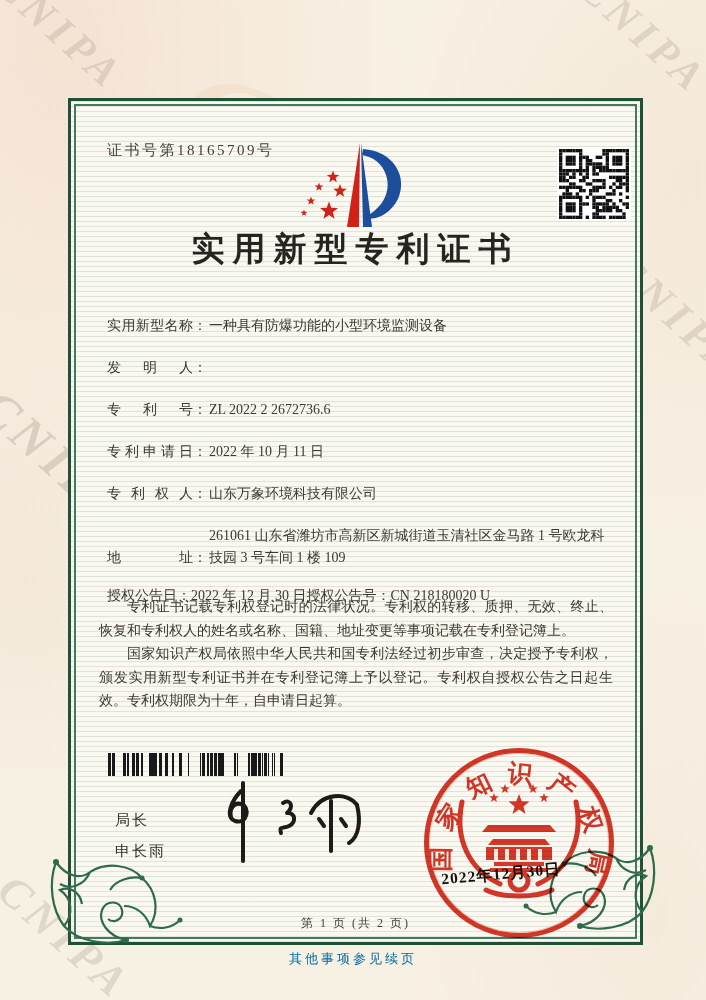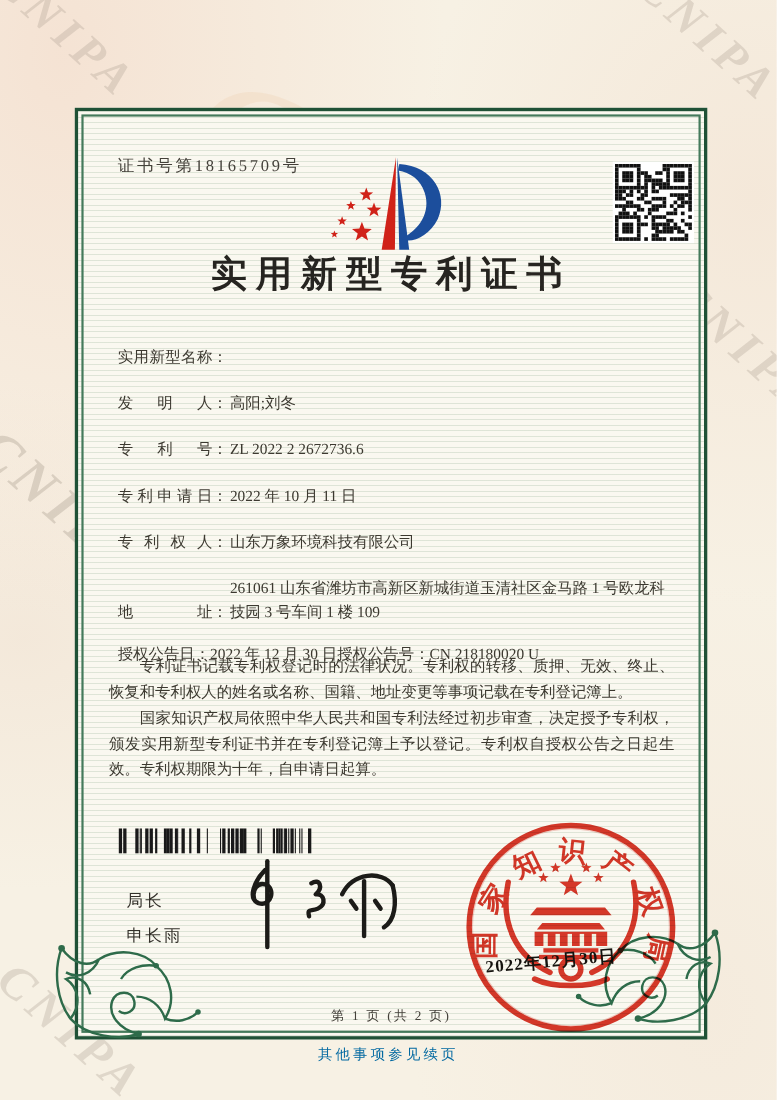--- a/index.html
+++ b/index.html
@@ -348,25 +348,25 @@
           <rect x="54" y="60" width="3" height="3" fill="#111"></rect>
           <rect x="57" y="60" width="3" height="3" fill="#111"></rect>
         </svg>
 
       <div class="title">实用新型专利证书</div>
 
       <div class="fields">
         <div class="row">
           <span class="lbl">实用新型名称</span>
             <span class="colon">：</span>
+          <span class="val">一种具有防爆功能的小型环境监测设备</span>
         </div>
         <div class="row">
           <span class="lbl">发明人</span>
             <span class="colon">：</span>
-          <span class="val">高阳;刘冬</span>
         </div>
         <div class="row">
           <span class="lbl">专利号</span>
             <span class="colon">：</span>
           <span class="val">ZL 2022 2 2672736.6</span>
         </div>
         <div class="row">
           <span class="lbl">专利申请日</span>
             <span class="colon">：</span>
           <span class="val">2022 年 10 月 11 日</span>

